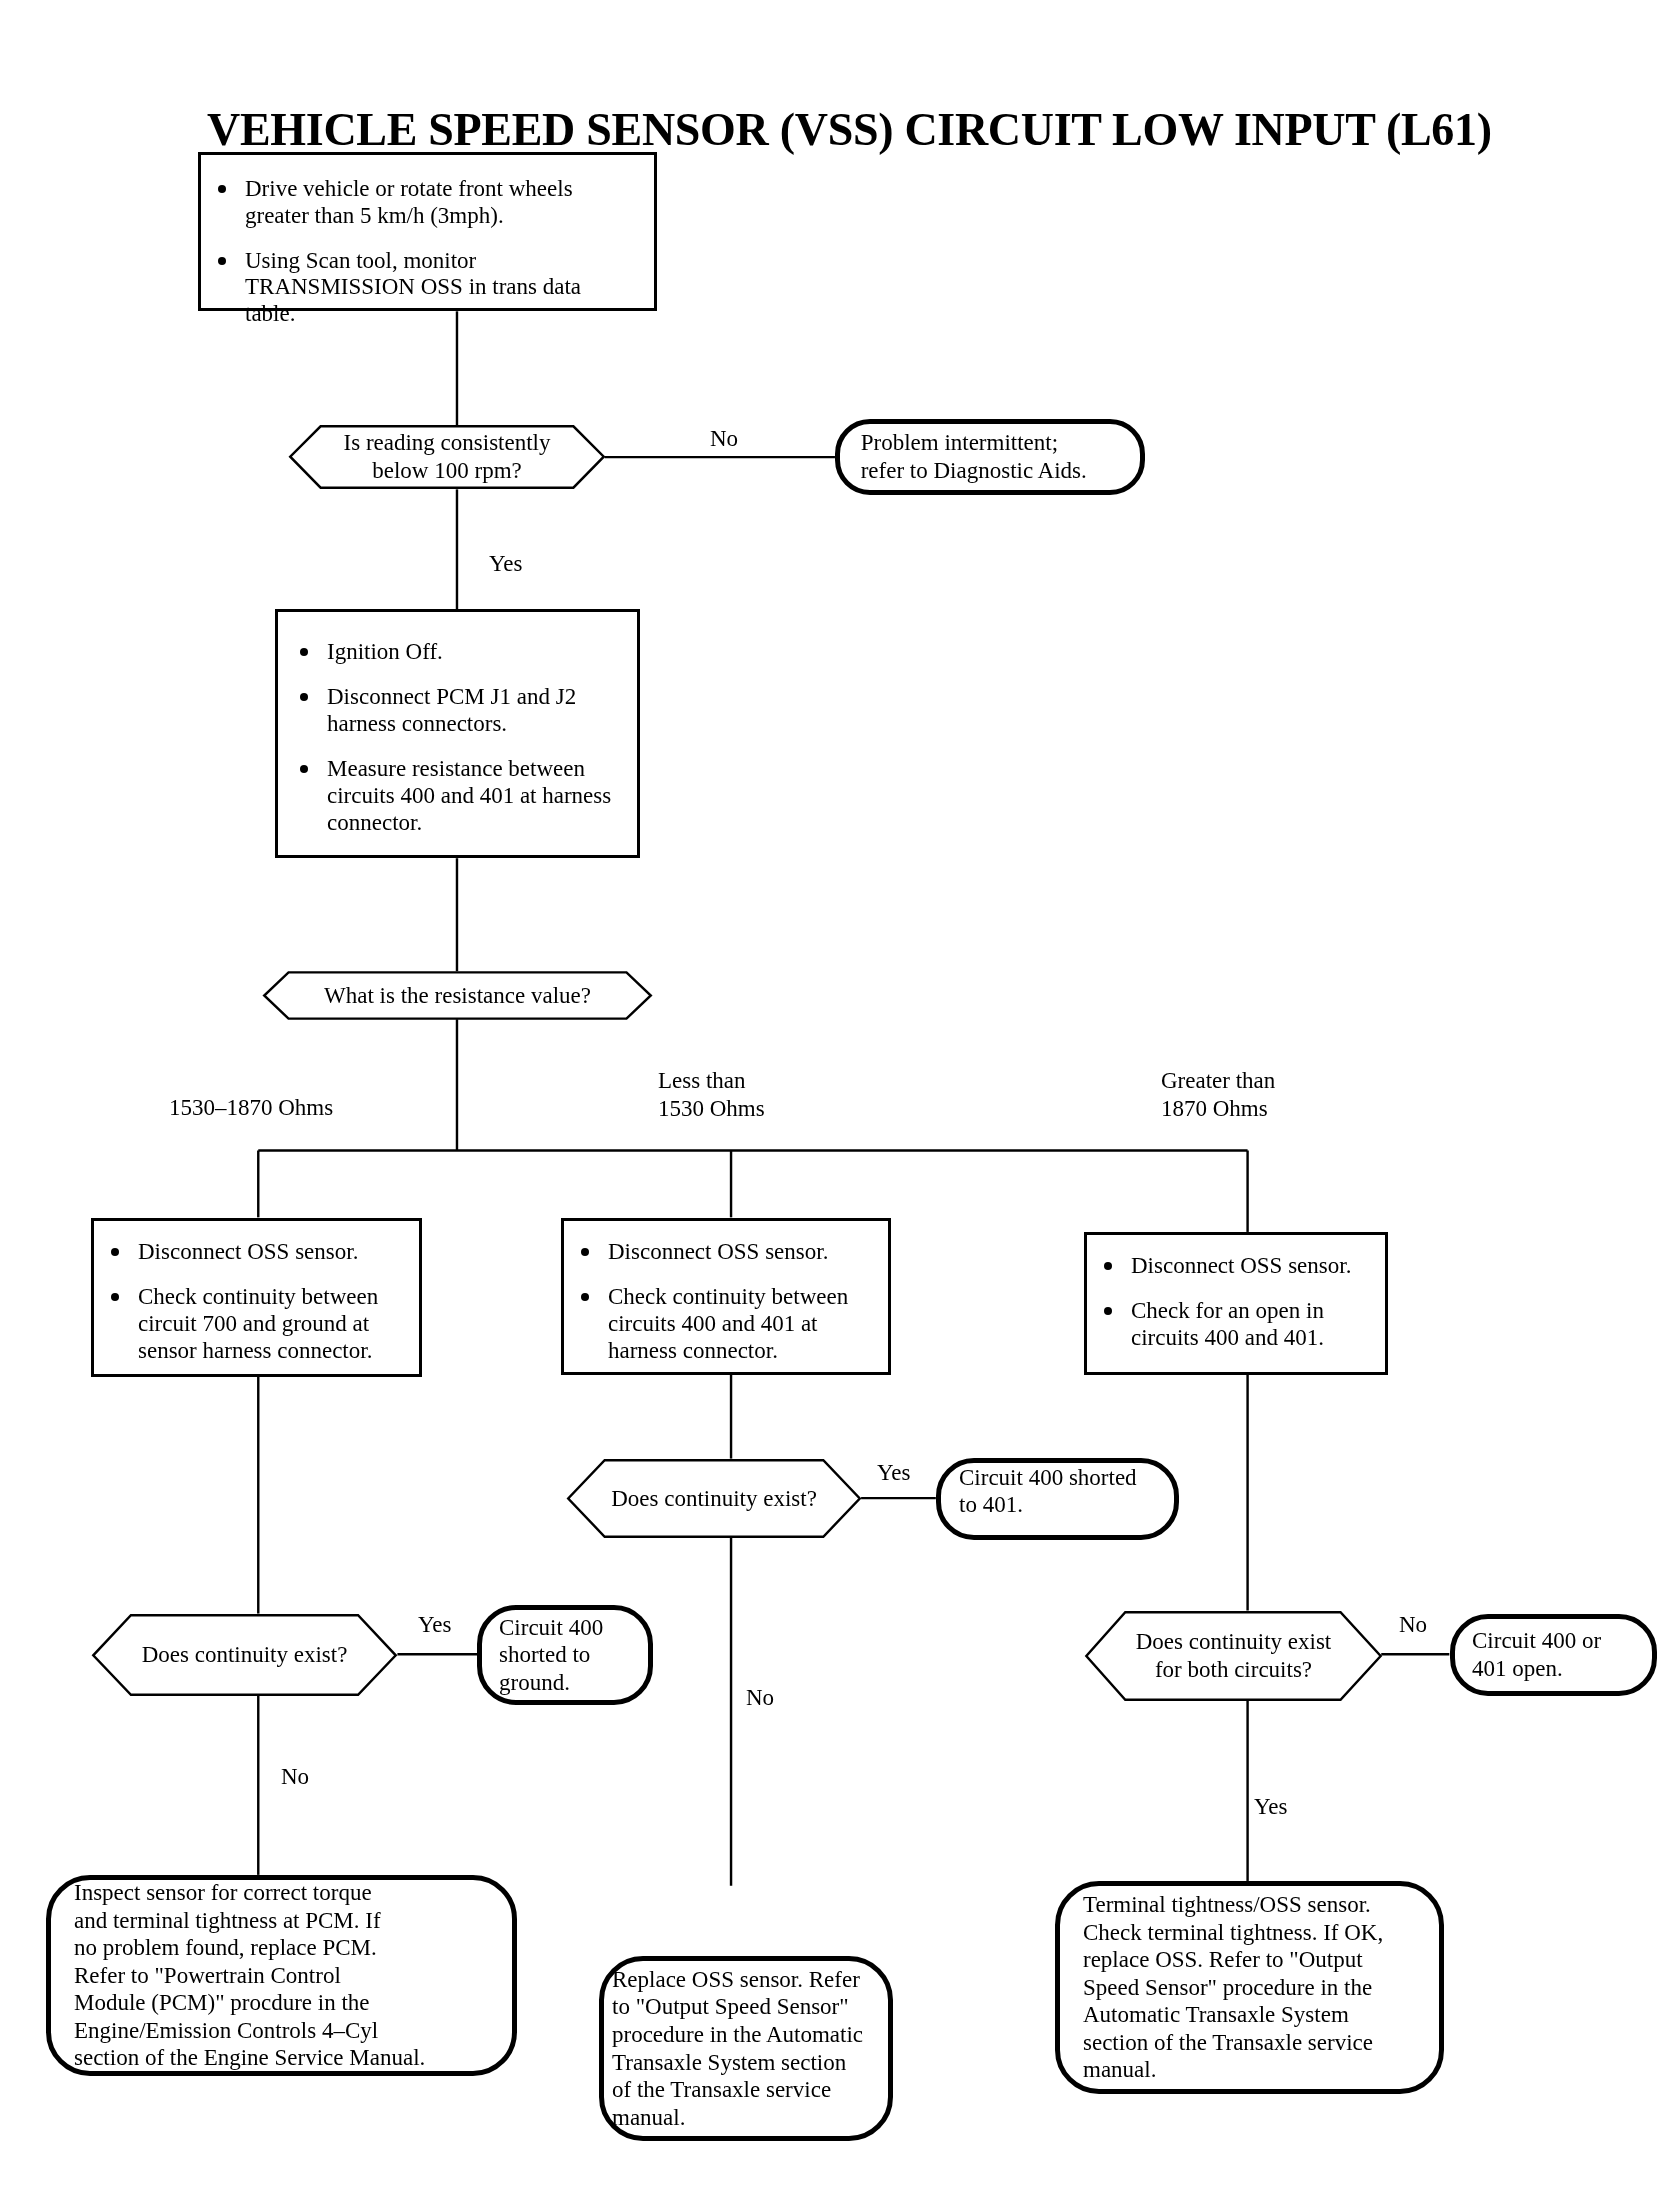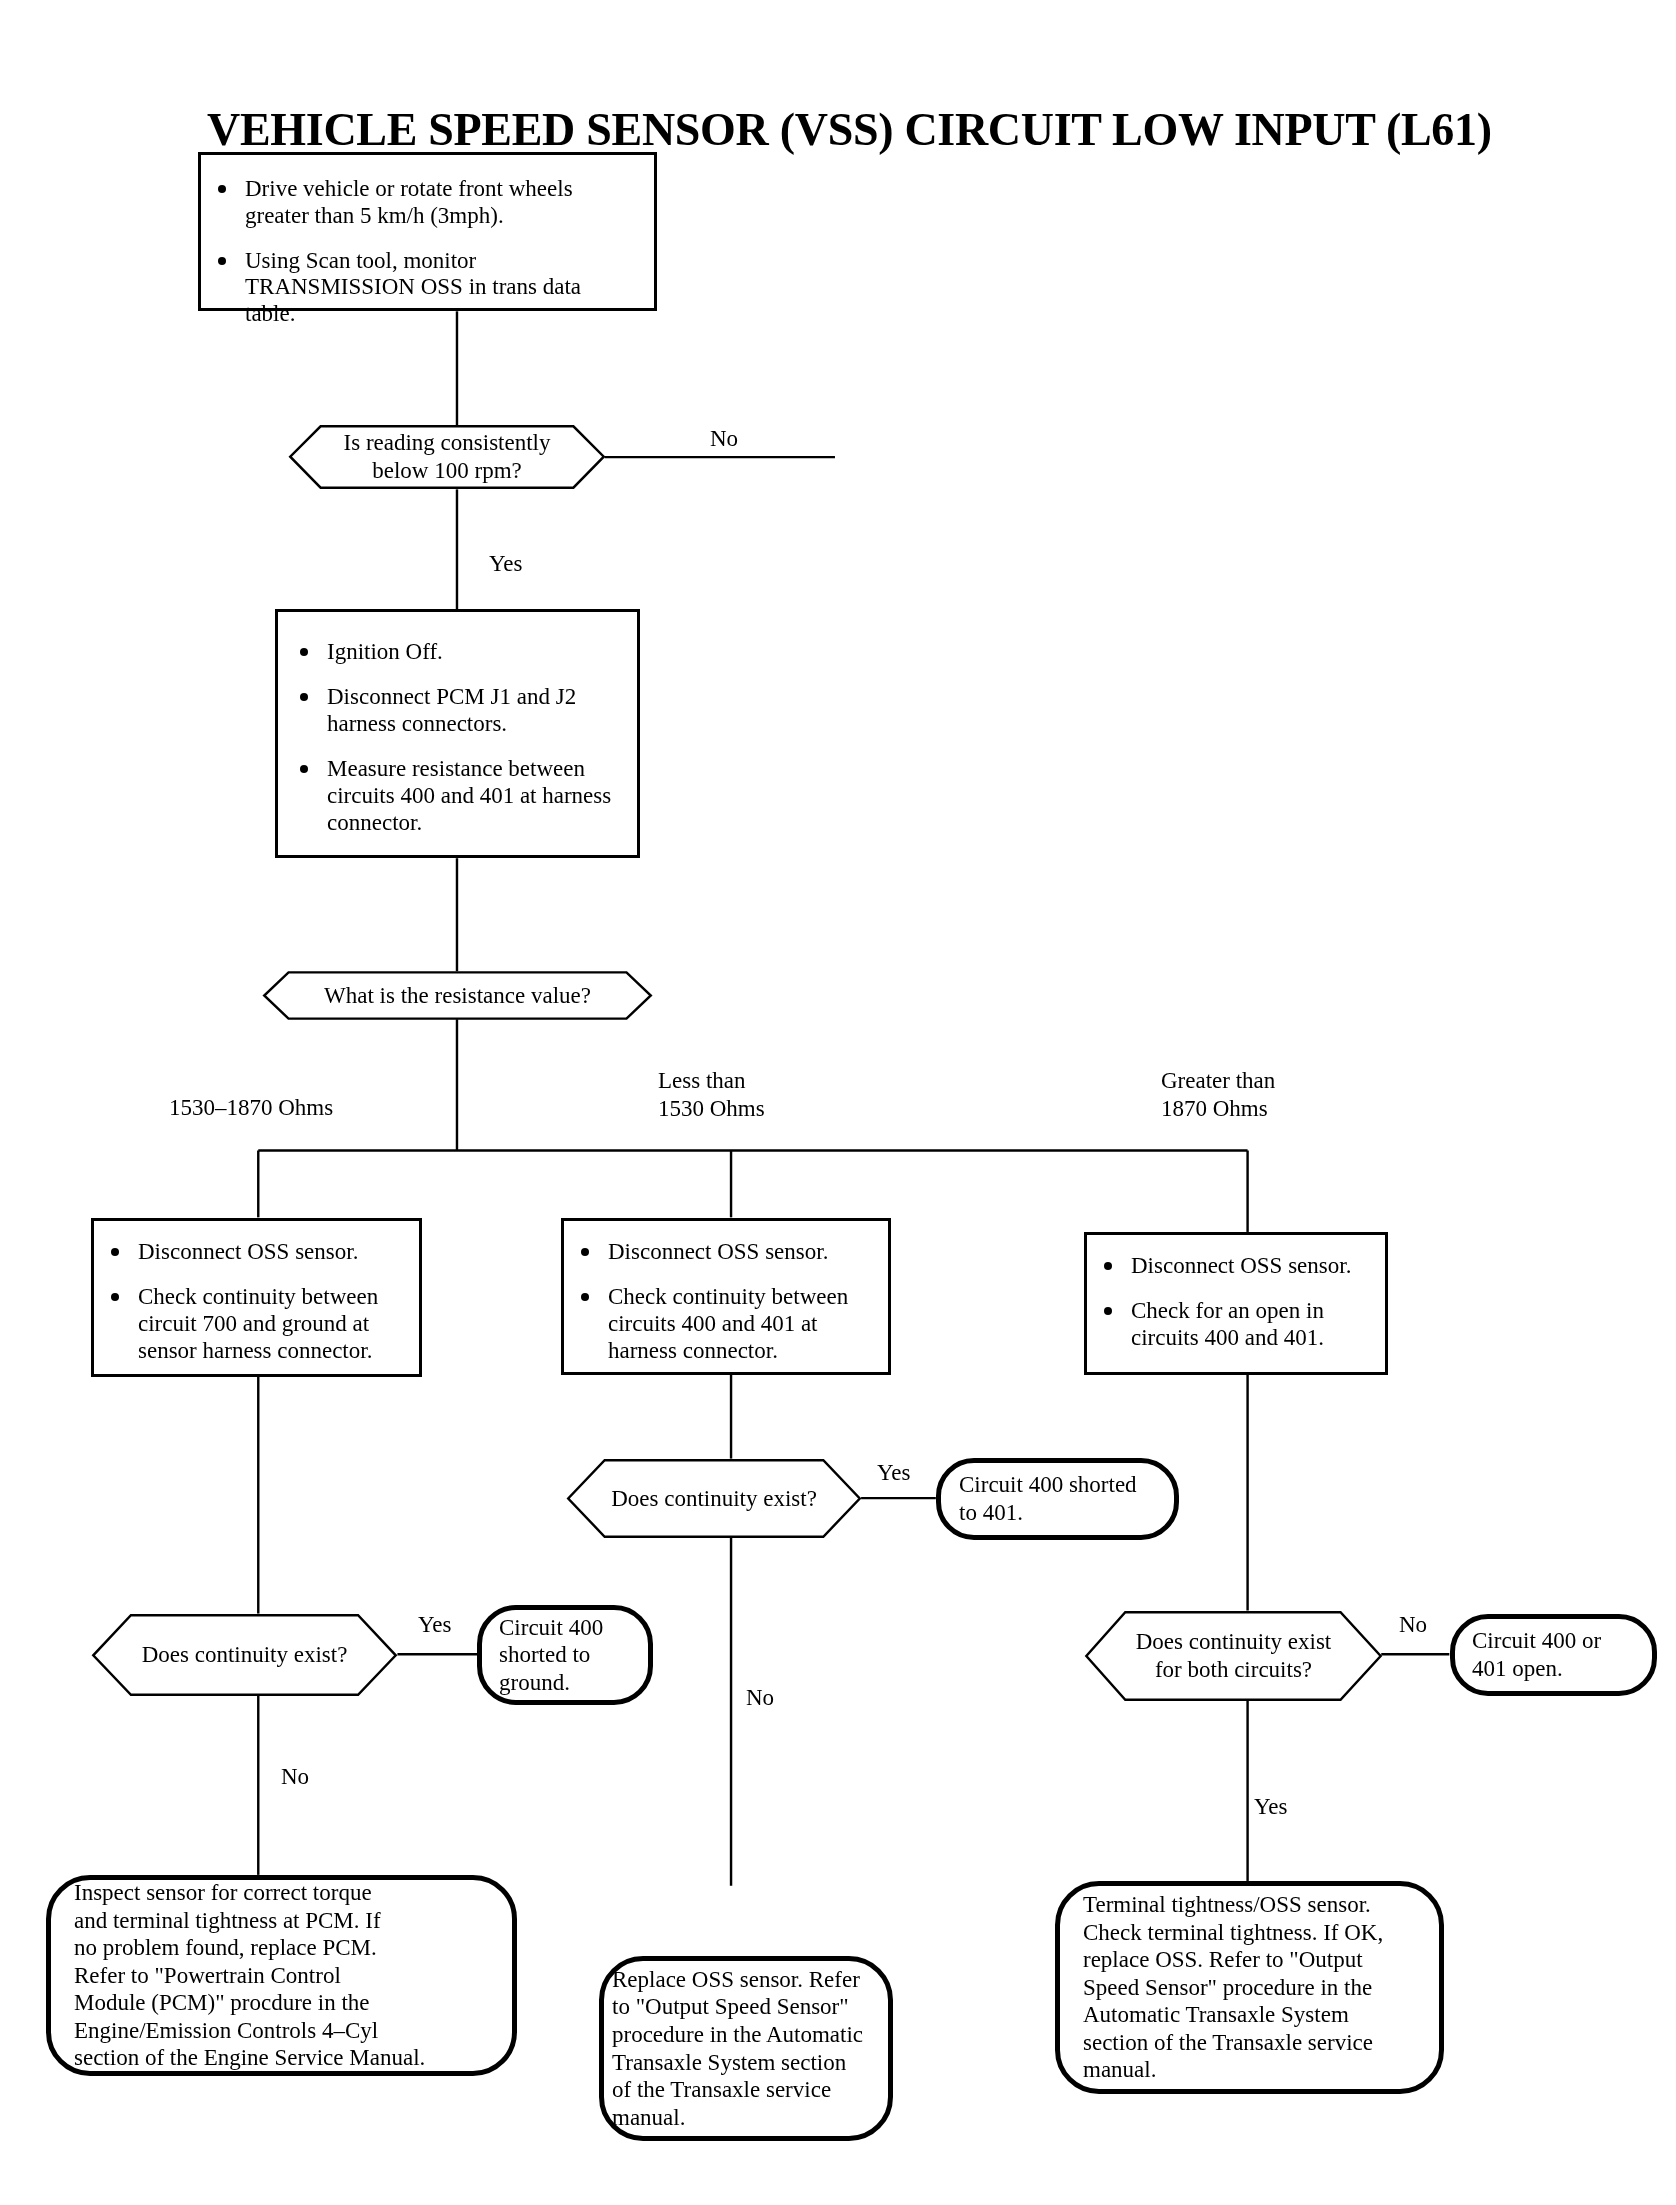--- a/index.html
+++ b/index.html
@@ -175,20 +175,26 @@
       <div>
         <span>Is reading consistently</span>
         <span>below 100 rpm?</span>
       </div>
     </div>
   </div>
 
   <div class="edge-label" style="left:710px; top:425px;">No</div>
   <div class="edge-label" style="left:489px; top:550px;">Yes</div>
 
+  <div class="node term" style="left:835px; top:419px; width:310px; height:76px; border-radius:35px; padding:0 20.7px;">
+    <div class="term-text">
+      <div>Problem intermittent;</div>
+      <div>refer to Diagnostic Aids.</div>
+    </div>
+  </div>
 
   <div class="node process" style="left:275px; top:609px; width:365px; height:249px;">
     <ul class="bullets" style="margin:27px 16px 0 11px;">
       <li>Ignition Off.</li>
       <li>Disconnect PCM J1 and J2 harness connectors.</li>
       <li>Measure resistance between circuits 400 and 401 at harness connector.</li>
     </ul>
   </div>
 
   <div class="hex" style="left:263px; top:971px; width:389px; height:49px;">
@@ -235,21 +241,21 @@
     </svg>
     <div class="hex-label">
       <div>
         <span>Does continuity exist?</span>
       </div>
     </div>
   </div>
   <div class="edge-label" style="left:877px; top:1459px;">Yes</div>
   <div class="edge-label" style="left:746px; top:1684px;">No</div>
 
-  <div class="node term" style="left:936px; top:1458px; width:243px; height:82px; border-radius:38px; padding:4px 18px;">
+  <div class="node term" style="left:936px; top:1458px; width:243px; height:82px; border-radius:38px; padding:16px 18px;align-items:flex-end;">
     <div class="term-text">
       <div>Circuit 400 shorted</div>
       <div>to 401.</div>
     </div>
   </div>
 
   <div class="hex" style="left:92px; top:1614px; width:305px; height:82px;">
     <svg width="305" height="82" viewBox="0 0 502 135">
       <polygon points="64,2 438,2 500,68 438,133 64,133 2,68" fill="#ffffff" stroke="#000000" stroke-width="4"></polygon>
     </svg>

